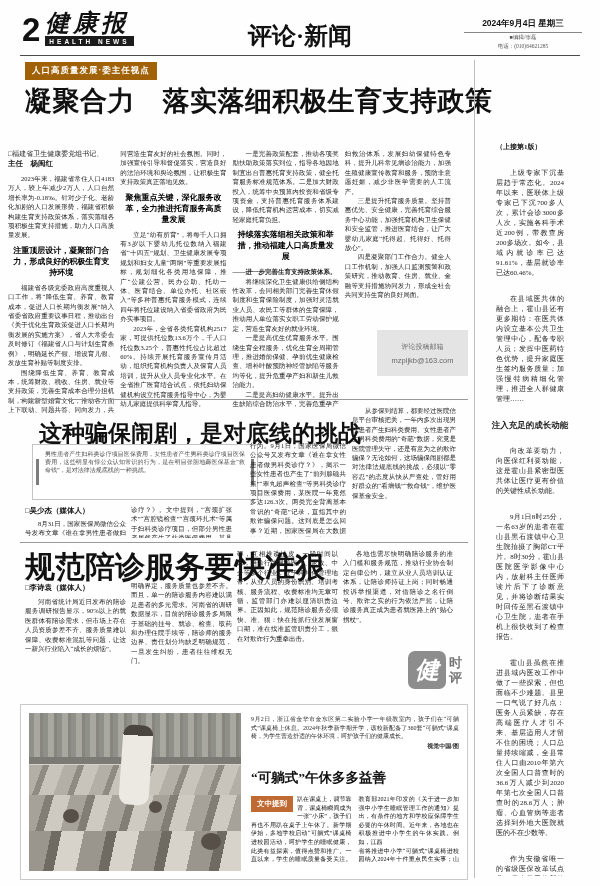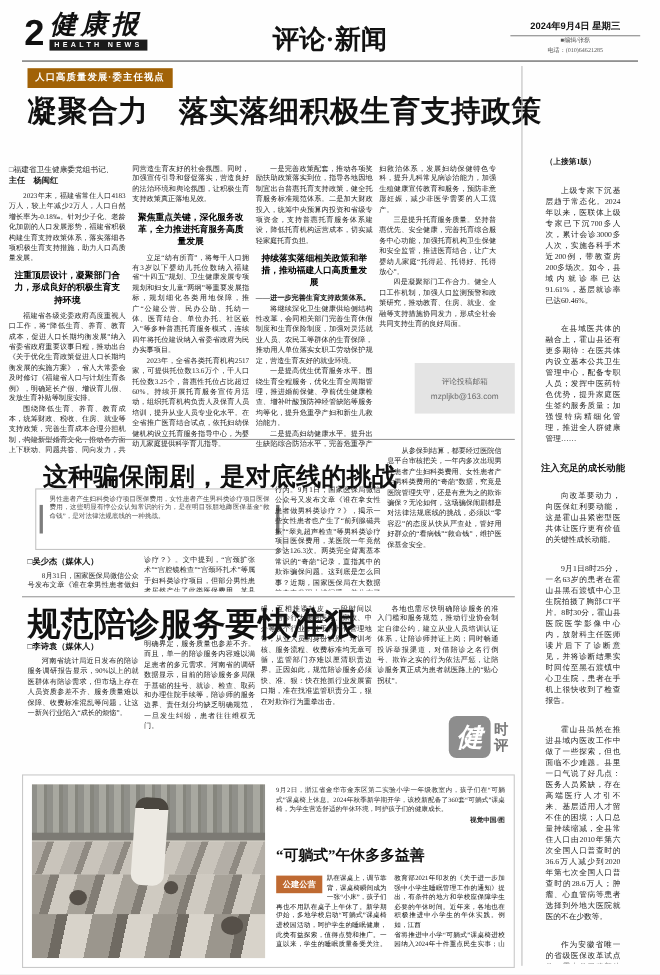--- a/index.html
+++ b/index.html
@@ -195,21 +195,21 @@
       <div class="ph-head h1"></div>
       <div class="ph-head h2"></div>
       <div class="ph-head h3"></div>
     </div>
     <div class="caption">
       <span>9月2日，浙江省金华市金东区第二实验小学一年级教室内，孩子们在“可躺式”课桌椅上休息。2024年秋季新学期开学，该校新配备了360套“可躺式”课桌椅，为学生营造舒适的午休环境，呵护孩子们的健康成长。</span>
       <div class="credit">视觉中国/图</div>
     </div>
     <div class="ph-headline">“可躺式”午休多多益善</div>
     <div class="evaltext">
-      <span class="minilabel" style="background: rgb(191, 106, 50);">公建公营</span>
+      <span class="minilabel" style="background: rgb(191, 106, 50);">文中提到</span>
       <p>趴在课桌上，调节靠背，课桌椅瞬间成为一张“小床”，孩子们再也不用趴在桌子上午休了。新学期伊始，多地学校启动“可躺式”课桌椅进校园活动，呵护学生的睡眠健康，此类有益探索，值得点赞和推广。一直以来，学生的睡眠质量备受关注。教育部2021年印发的《关于进一步加强中小学生睡眠管理工作的通知》提出，有条件的地方和学校应保障学生必要的午休时间。近年来，各地也在积极推进中小学生的午休实践。例如，江西</p>
       <p>省将推进中小学“可躺式”课桌椅进校园纳入2024年十件重点民生实事；山西省逐步在全省城市主城区和县城公办非寄宿制小学提供午休躺睡服务；河南省郑州市郑东新区教文体局拟让学校将多功能室、阅览室、体育馆等场所在午休时间向学生开放。这些实打实的举措有利于保障学生的睡眠时间，是对健康第一教育理念的具体落实。期待更多地方、更多学校在呵护学生身心健康方面有更多新创意，让类似于“可躺式”午休的“暖心小事”更多些。（张磊）</p>
     </div>
   </div>
 
   <div class="abs vline"></div>
   <div class="abs sb-flow">
     <p class="continued">（上接第1版）</p>
     <p>上级专家下沉基层趋于常态化。2024年以来，医联体上级专家已下沉700多人次，累计会诊3000多人次，实施各科手术近200例，带教查房200多场次。如今，县域内就诊率已达91.61%，基层就诊率已达60.46%。</p>
     <p>在县域医共体的融合上，霍山县还有更多期待：在医共体内设立基本公共卫生管理中心，配备专职人员；发挥中医药特色优势，提升家庭医生签约服务质量；加强慢特病精细化管理，推进全人群健康管理……</p>

